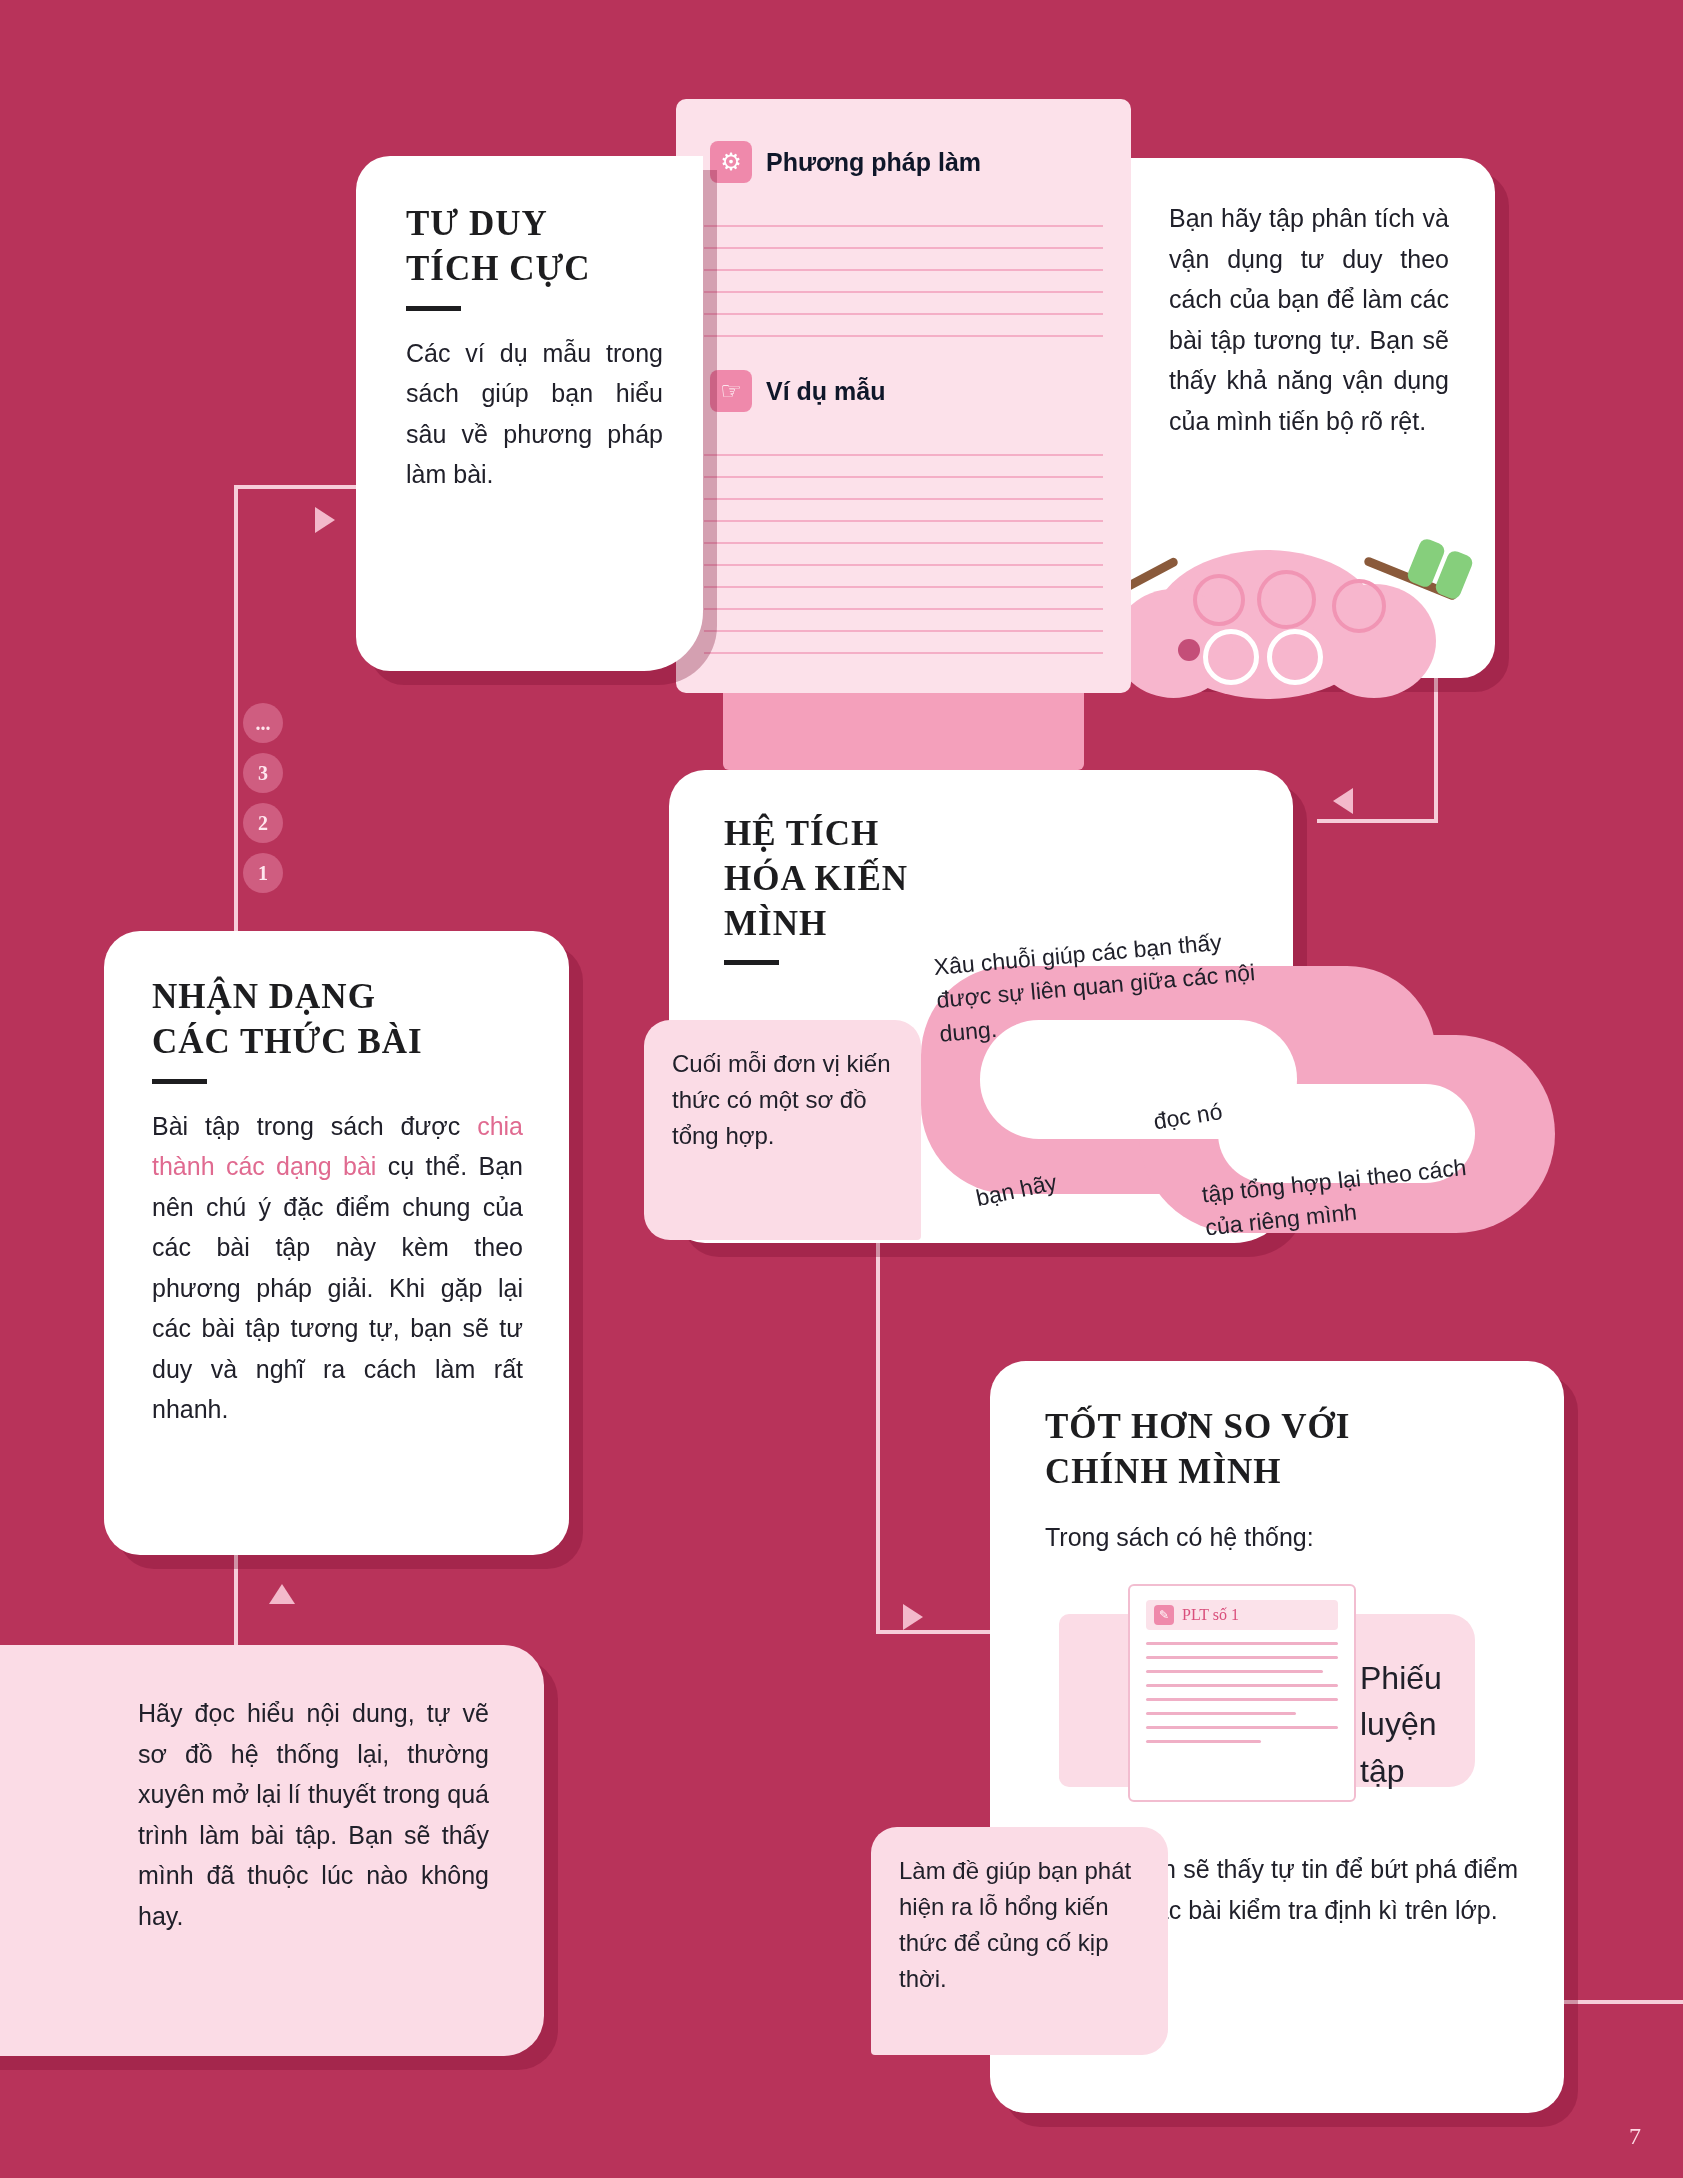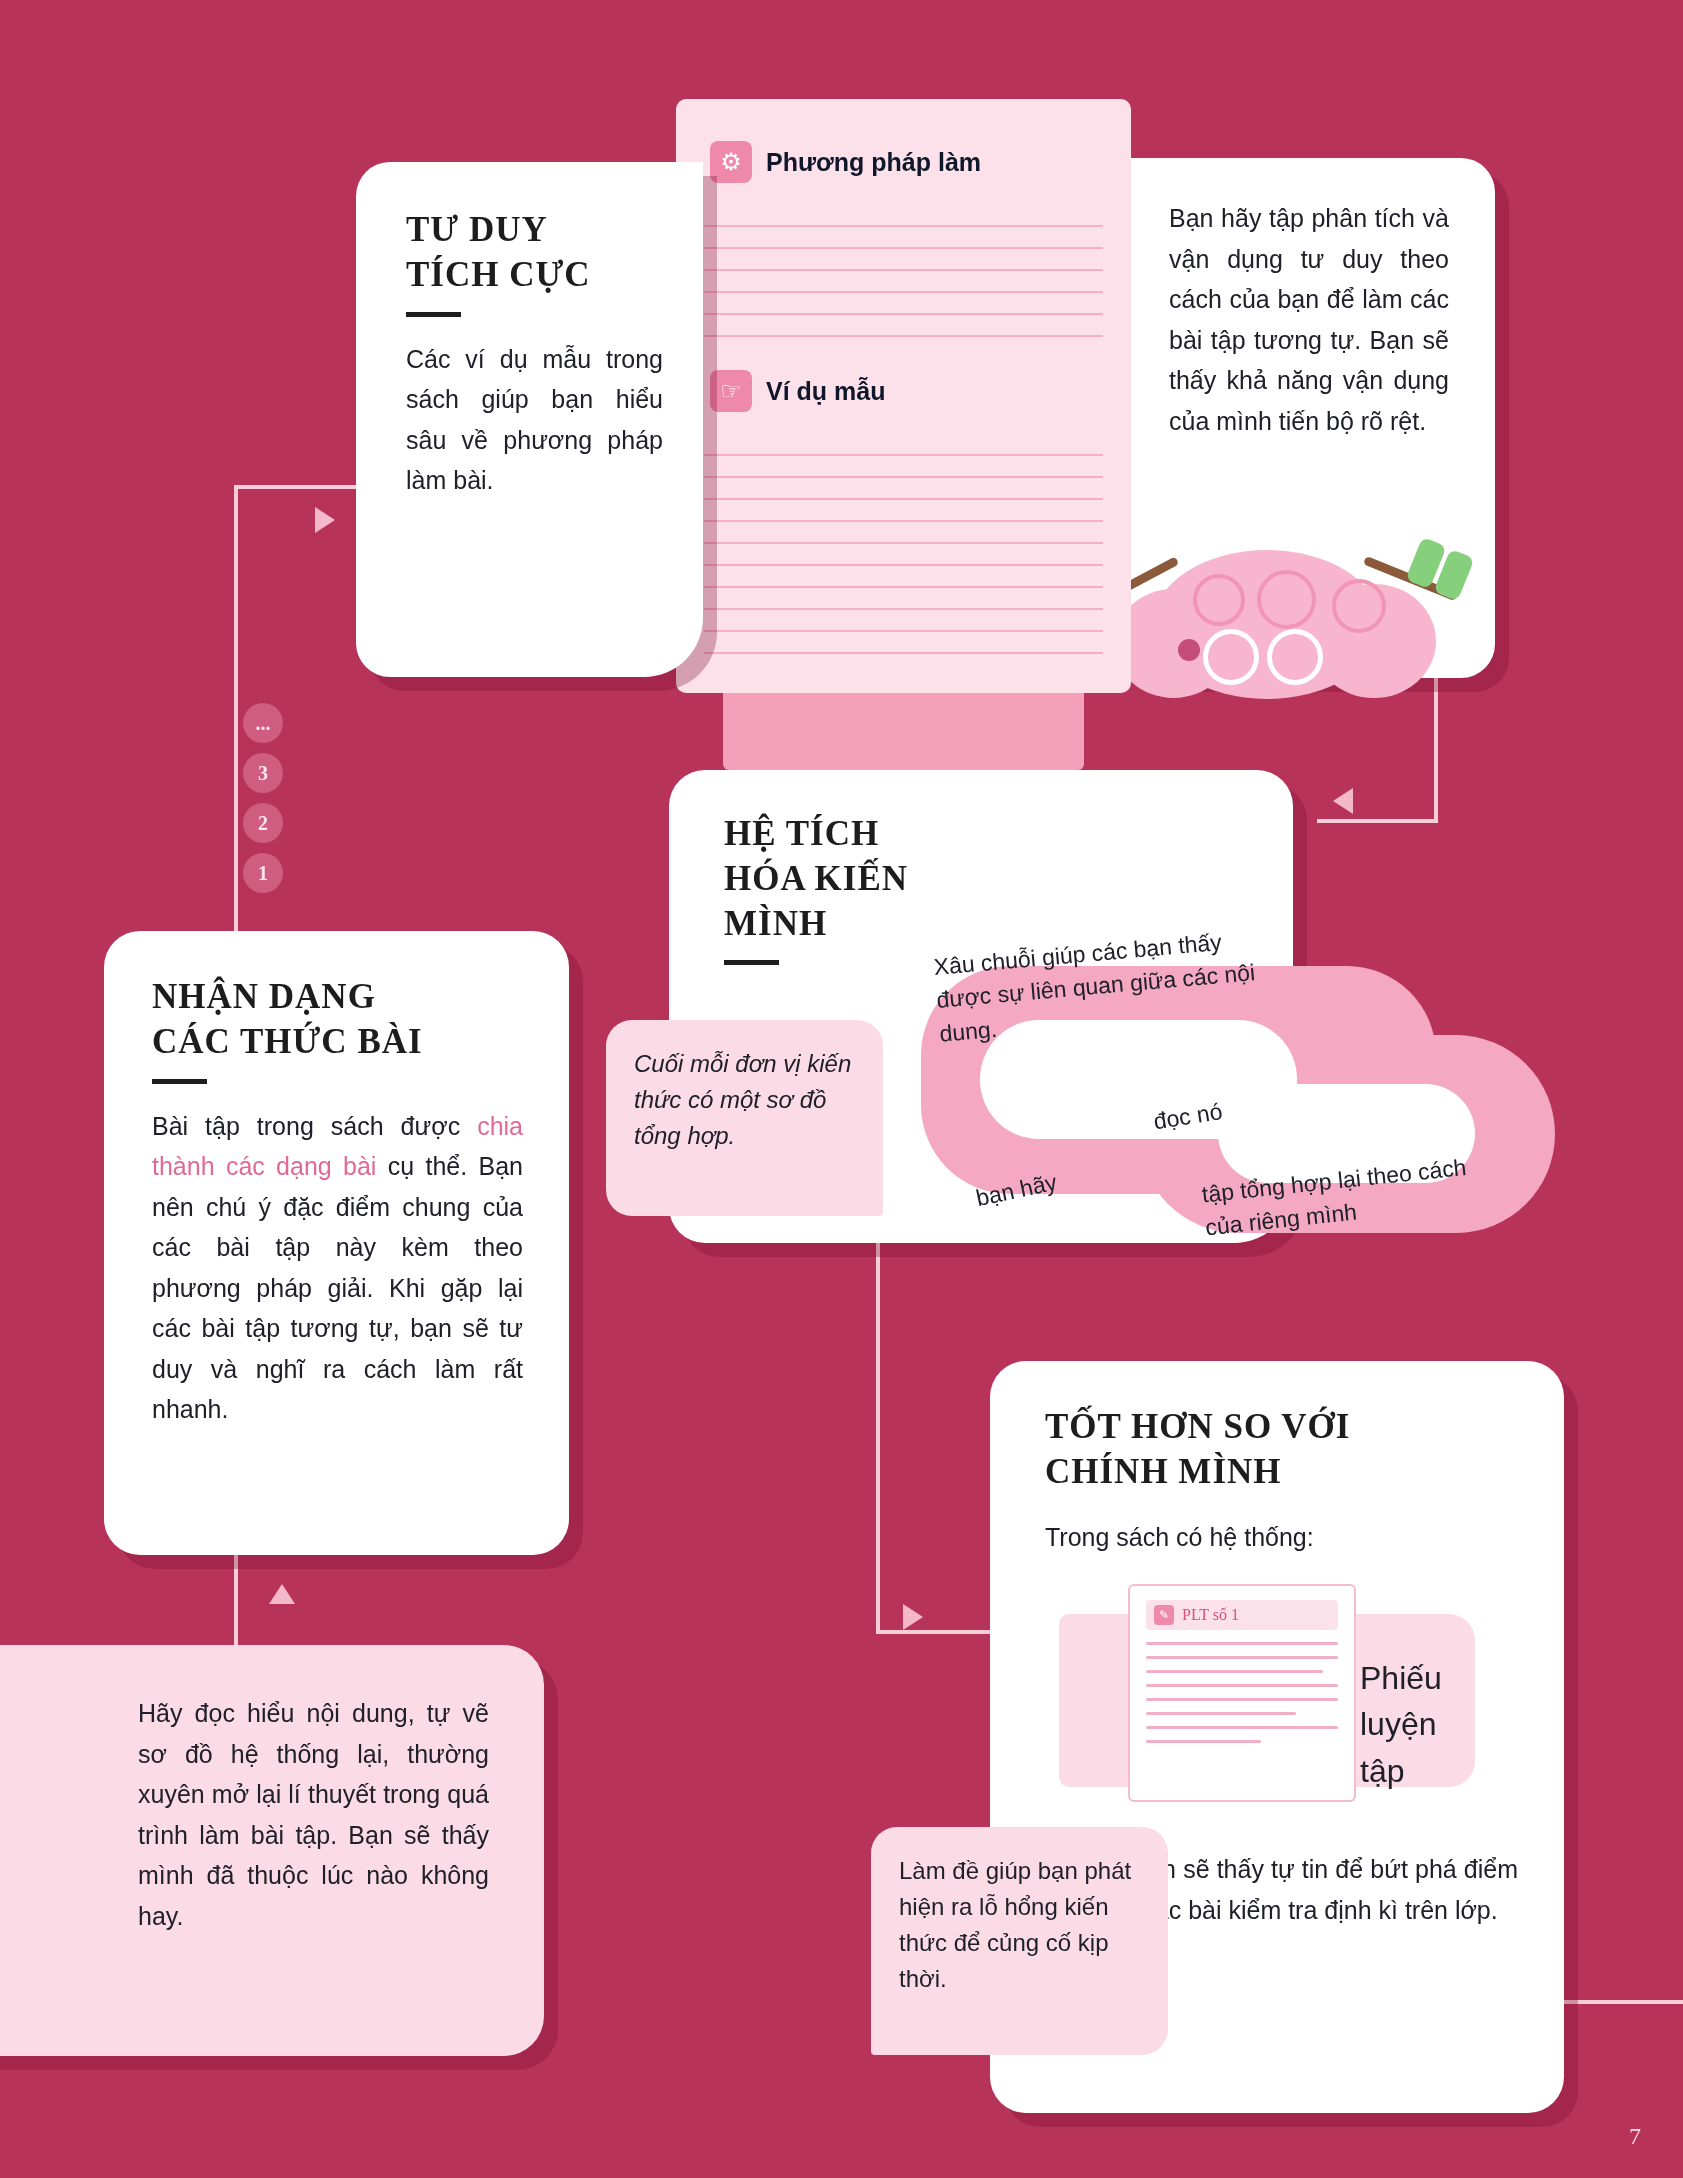--- a/index.html
+++ b/index.html
@@ -102,21 +102,21 @@
     font-size: 25px;
     line-height: 1.62;
     color: #20202a;
     text-align: justify;
   }
   .body-text.left { text-align: left; }
   .hl { color: #e06a90; }
 
   
   #card-tuduy {
-    left: 356px; top: 162px;
+    left: 356px; top: 156px;
     width: 347px; height: 515px;
     border-radius: 34px 0 59px 34px;
     padding: 46px 40px 0 50px;
     box-sizing: border-box;
   }
   
   #sheet-method {
     left: 676px; top: 99px;
     width: 455px; height: 594px;
     border-radius: 10px;
@@ -210,24 +210,23 @@
     position: absolute;
     background: #fbdce6;
     border-radius: 26px;
     padding: 26px 28px;
     box-sizing: border-box;
     font-size: 24px;
     line-height: 1.5;
     color: #20202a;
   }
   #bubble-cuoimoi {
-    left: 606px; top: 1020px;
-    width: 277px; height: 196px;
+    left: 644px; top: 1020px;
+    width: 277px; height: 220px;
     border-radius: 26px 26px 4px 26px;
-    font-style: italic;
   }
   #bubble-lamde {
     left: 871px; top: 1827px;
     width: 297px; height: 228px;
     border-radius: 26px 26px 26px 4px;
   }
 
   
   .brain {
     position: absolute;

